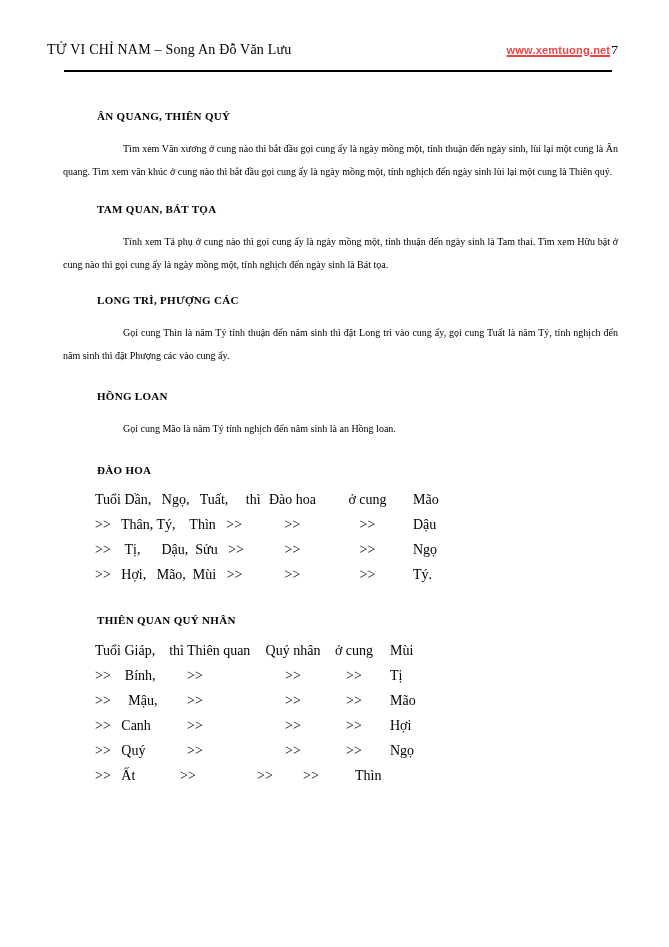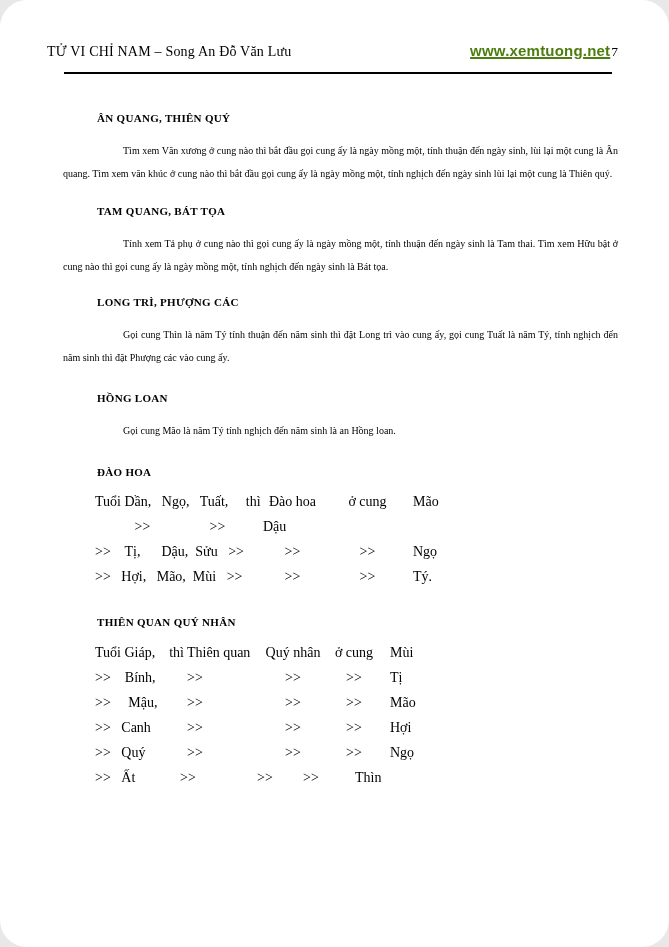--- a/index.html
+++ b/index.html
@@ -1,27 +1,27 @@
 <!DOCTYPE html>
 <html><head>
 <meta charset="utf-8">
 <style>
   html,body{margin:0;padding:0;background:#e8e8e8;}
   .page{
     width:669px;height:947px;background:#ffffff;color:#000;
     font-family:"Liberation Serif","DejaVu Serif",serif;
     box-sizing:border-box;padding:42px 51px 15px 63px;
-    position:relative;overflow:hidden;margin:0 auto;border-radius:27px;
+    position:relative;overflow:hidden;margin:0 auto;
   }
   .header{display:flex;justify-content:space-between;align-items:baseline;}
   .header-title{font-size:14px;letter-spacing:.2px;margin-left:-16px;white-space:nowrap;}
   .header-right{display:flex;align-items:baseline;}
   .website-link{
     font-family:"Liberation Sans","DejaVu Sans",sans-serif;
-    font-weight:bold;font-size:15px;color:#4d7c0f;
+    font-weight:bold;font-size:11px;color:#ef4444;
     text-decoration:underline;text-decoration-thickness:2px;
     letter-spacing:.2px;cursor:pointer;text-align:center;
   }
   .page-number{font-size:13.5px;margin-left:1px;}
   .rule{height:2px;background:#000;margin:12px 6px 0 1px;}
   h2{
     font-size:11px;font-weight:bold;line-height:21px;
     margin:0 0 10px 34px;letter-spacing:.3px;
   }
   p{
@@ -68,21 +68,21 @@
   </div>
 
   <div class="rule"></div>
 
   <section class="sec-an">
     <h2>ÂN QUANG, THIÊN QUÝ</h2>
     <p>Tìm xem Văn xương ở cung nào thì bắt đầu gọi cung ấy là ngày mồng một, tính thuận đến ngày sinh, lùi lại một cung là Ân quang. Tìm xem văn khúc ở cung nào thì bắt đầu gọi cung ấy là ngày mồng một, tính nghịch đến ngày sinh lùi lại một cung là Thiên quý.</p>
   </section>
 
   <section class="sec-tam">
-    <h2>TAM QUANG, BÁT TỌA</h2>
+    <h2>TAM QUAN, BÁT TỌA</h2>
     <p>Tính xem Tả phụ ở cung nào thì gọi cung ấy là ngày mồng một, tính thuận đến ngày sinh là Tam thai. Tìm xem Hữu bật ở cung nào thì gọi cung ấy là ngày mồng một, tính nghịch đến ngày sinh là Bát tọa.</p>
   </section>
 
   <section class="sec-long">
     <h2>LONG TRÌ, PHƯỢNG CÁC</h2>
     <p>Gọi cung Thìn là năm Tý tính thuận đến năm sinh thì đặt Long trì vào cung ấy, gọi cung Tuất là năm Tý, tính nghịch đến năm sinh thì đặt Phượng các vào cung ấy.</p>
   </section>
 
   <section class="sec-hong">
     <h2>HỒNG LOAN</h2>
@@ -92,20 +92,21 @@
   <section class="sec-dao">
     <h2>ĐÀO HOA</h2>
     <div class="table t1">
       <div class="trow">
         <span class="c1">Tuổi Dần,   Ngọ,   Tuất,     thì</span>
         <span class="c2">Đào hoa</span>
         <span class="c3">ở cung</span>
         <span class="c4">Mão</span>
       </div>
       <div class="trow">
+        <span class="c1">&gt;&gt;   Thân, Tý,    Thìn   &gt;&gt;</span>
         <span class="c2">&gt;&gt;</span>
         <span class="c3">&gt;&gt;</span>
         <span class="c4">Dậu</span>
       </div>
       <div class="trow">
         <span class="c1">&gt;&gt;    Tị,      Dậu,  Sửu   &gt;&gt;</span>
         <span class="c2">&gt;&gt;</span>
         <span class="c3">&gt;&gt;</span>
         <span class="c4">Ngọ</span>
       </div>

